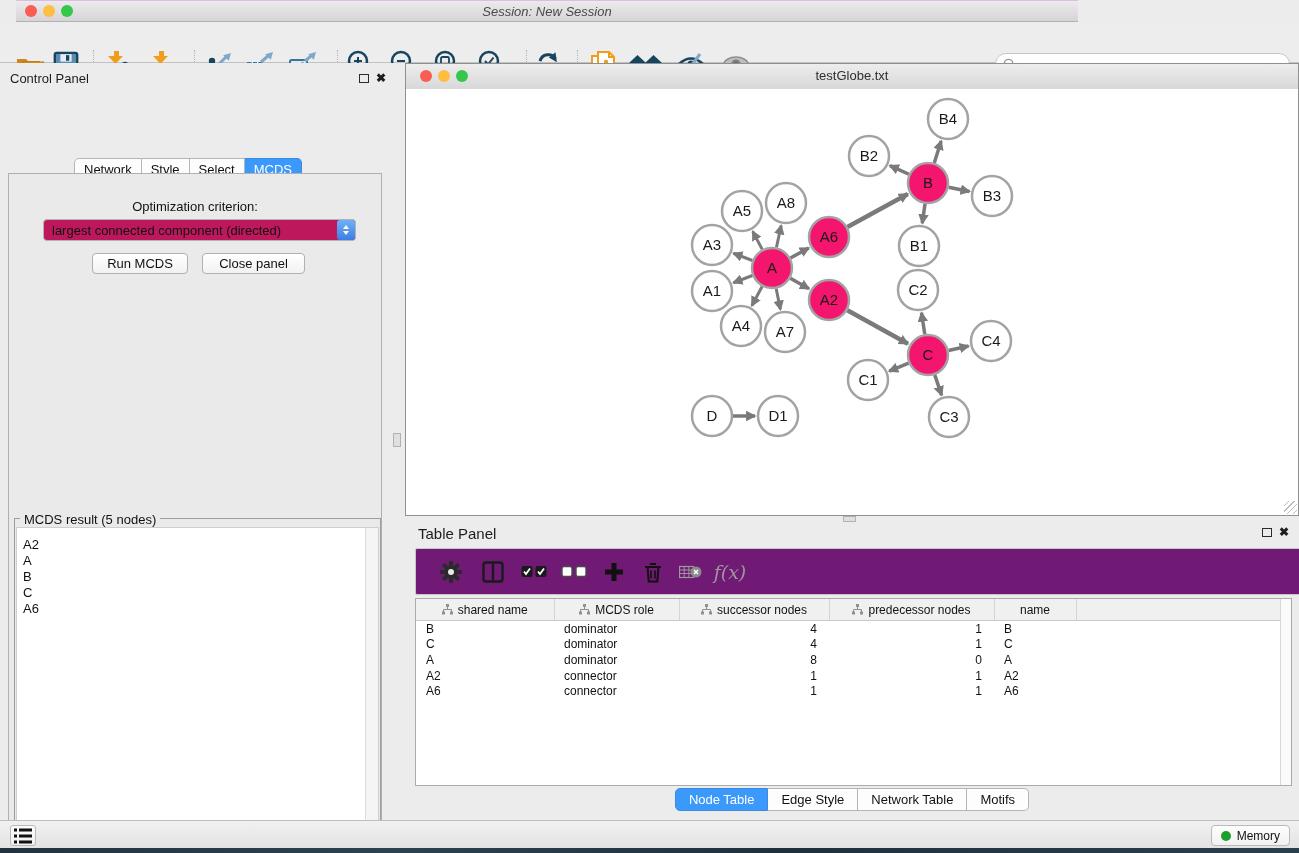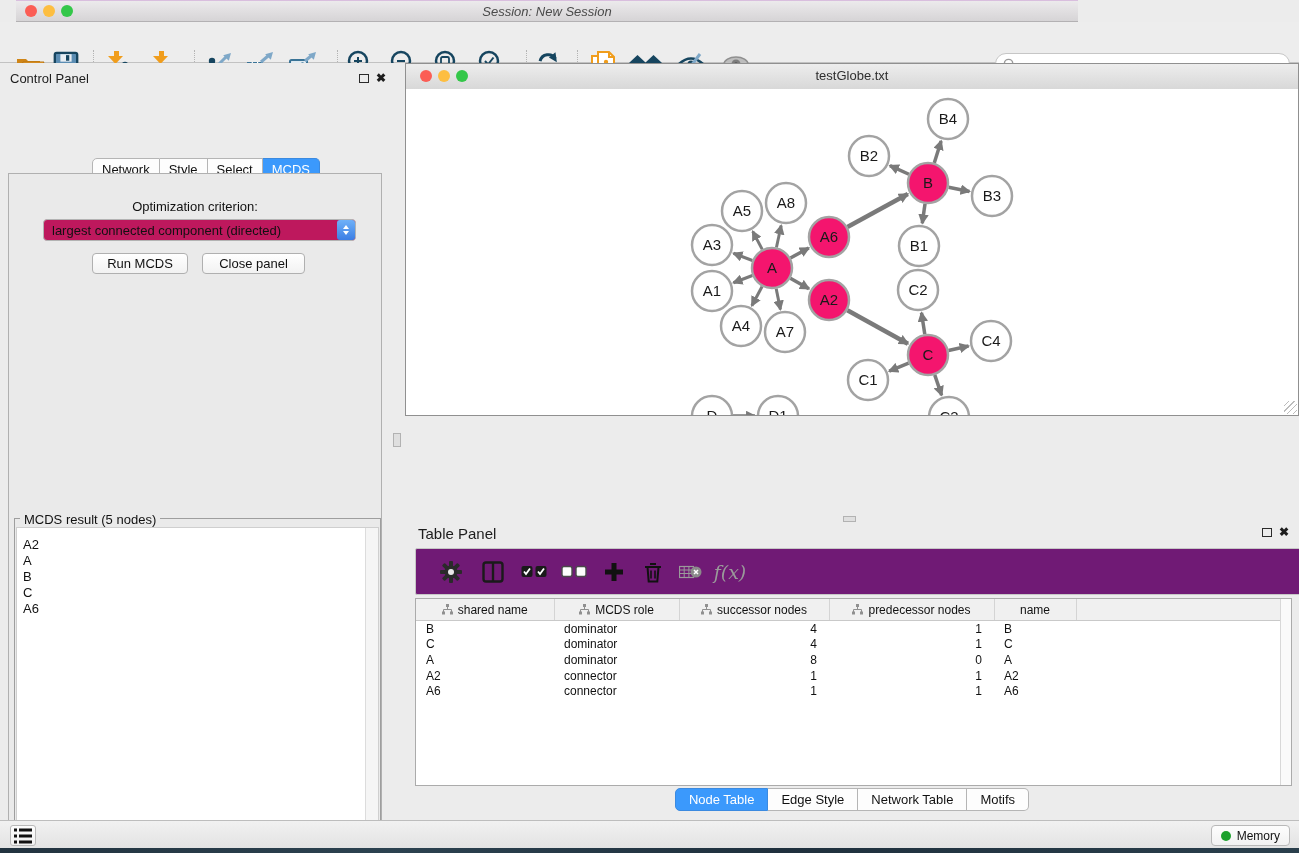--- a/index.html
+++ b/index.html
@@ -29,21 +29,21 @@
   .float-btn{width:10px;height:9px;border:1.5px solid #2b2b2b;box-sizing:border-box;}
   .close-btn{font-size:12px;color:#1d1d1d;font-weight:bold;line-height:12px;}
   #cp-float{left:359px;top:11px;}
   #cp-close{left:376px;top:9px;}
   .tabbar{display:flex;}
   .tab{padding:3px 9px;font-size:13px;background:#fdfdfd;color:#111;
     border:1px solid #b5b5b5;border-left:none;white-space:nowrap;}
   .tab:first-child{border-left:1px solid #b5b5b5;border-radius:5px 0 0 5px;}
   .tab:last-child{border-radius:0 5px 5px 0;}
   .tab.active{background:#3b99fc;border-color:#3b8ae0;color:#fff;}
-  #cp-tabs{left:92px;top:95px;}
+  #cp-tabs{left:74px;top:95px;}
   #cp-box{left:8px;top:110px;width:374px;height:695px;border:1px solid #b0b0b0;
     background:#eaeaea;box-sizing:border-box;}
   #opt-label{left:0;width:390px;top:136px;text-align:center;font-size:13px;color:#111;}
   #criterion{left:43px;top:156px;width:313px;height:22px;background:#be185d;border:1px solid #b3b3b3;
     border-radius:4px;box-sizing:border-box;display:flex;align-items:center;}
   #criterion .val{flex:1;font-size:13px;padding-left:8px;color:#111;white-space:nowrap;overflow:hidden;}
   #criterion .stepper{width:18px;height:20px;border-radius:3px;margin-right:0px;
     background:linear-gradient(#6fb1f8,#3c7ee4);display:flex;flex-direction:column;
     align-items:center;justify-content:center;}
   .tri-up{width:0;height:0;border-left:3.5px solid transparent;border-right:3.5px solid transparent;
@@ -61,21 +61,21 @@
   #mcds-scroll{position:absolute;right:0;top:0;width:13px;height:100%;background:#f5f5f5;
     border-left:1px solid #dcdcdc;box-sizing:border-box;}
   #mcds-list{position:absolute;left:0;top:9px;}
   .mcds-item{font-size:13px;color:#111;line-height:16px;padding-left:6px;}
   
   #v-split{left:390px;top:63px;width:15px;height:757px;background:#ececec;}
   #v-grip{left:3px;top:370px;width:8px;height:14px;background:#dfdfdf;border:1px solid #b2b2b2;box-sizing:border-box;}
   #h-split{left:405px;top:516px;width:894px;height:6px;background:#ececec;}
   #h-grip{left:438px;top:0px;width:13px;height:6px;background:#dfdfdf;border:1px solid #b2b2b2;box-sizing:border-box;}
   
-  #netwin{left:405px;top:63px;width:894px;height:353px;border:1px solid #909090;background:#fff;box-sizing:border-box;}
+  #netwin{left:405px;top:63px;width:894px;height:453px;border:1px solid #909090;background:#fff;box-sizing:border-box;}
   #netwin-titlebar{position:absolute;left:0;top:0;right:0;height:25px;
     background:linear-gradient(#ededed,#d8d8d8);border-bottom:1px solid #a8a8a8;}
   #netwin-titlebar .tl{top:6px;}
   #netwin-titlebar .tl.red{left:14px;}
   #netwin-titlebar .tl.yellow{left:32px;}
   #netwin-titlebar .tl.green{left:50px;}
   #netwin-title{position:absolute;left:0;right:0;top:4px;text-align:center;font-size:13px;color:#2e2e2e;}
   #canvas{position:absolute;left:0;top:25px;right:0;bottom:0;background:#fff;overflow:hidden;}
   #graph-svg{position:absolute;left:0;top:0;}
   #resize-grip{position:absolute;right:1px;bottom:1px;width:13px;height:13px;

